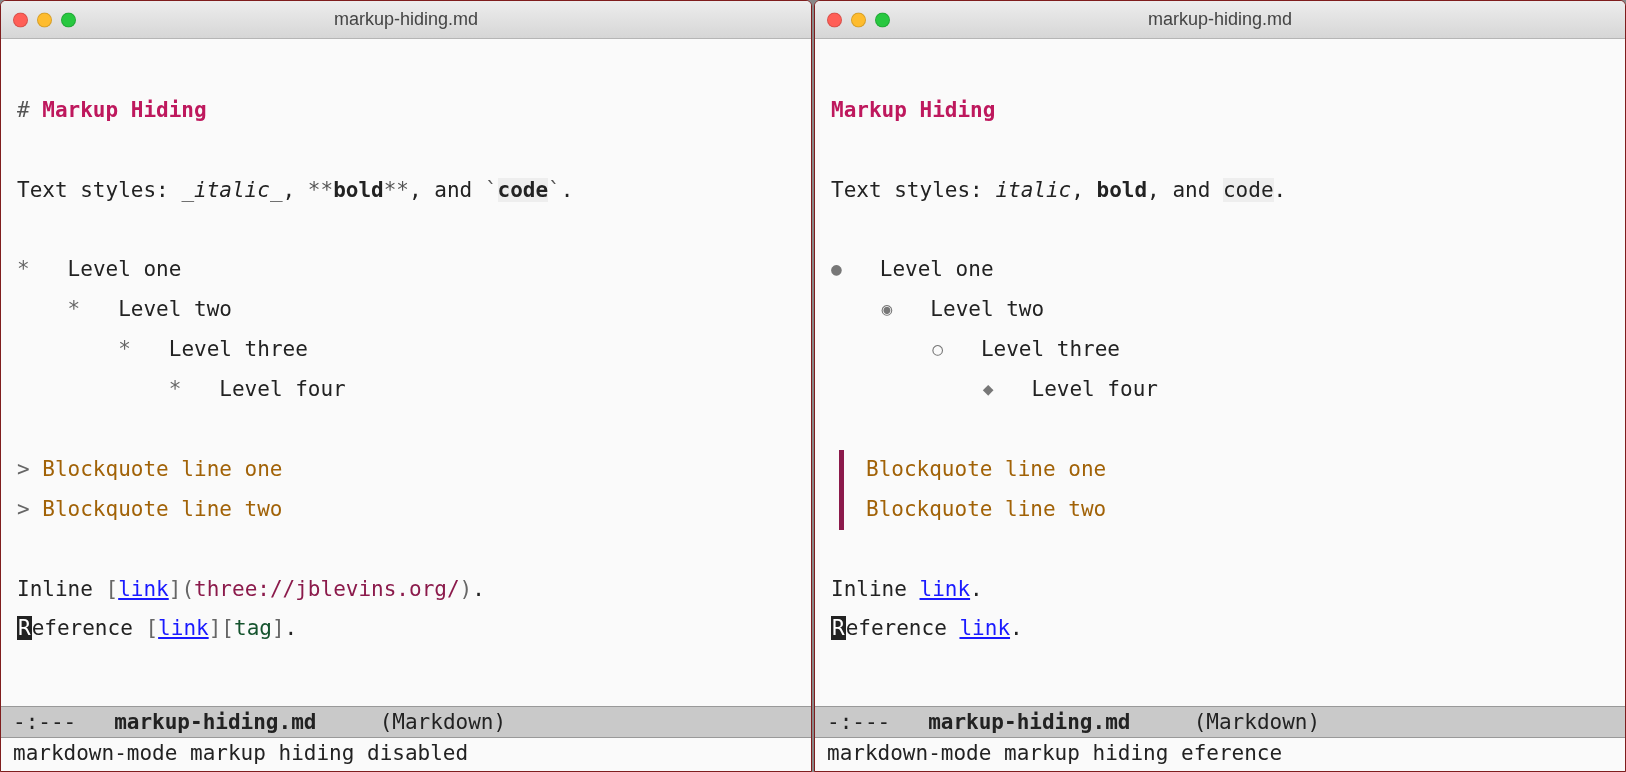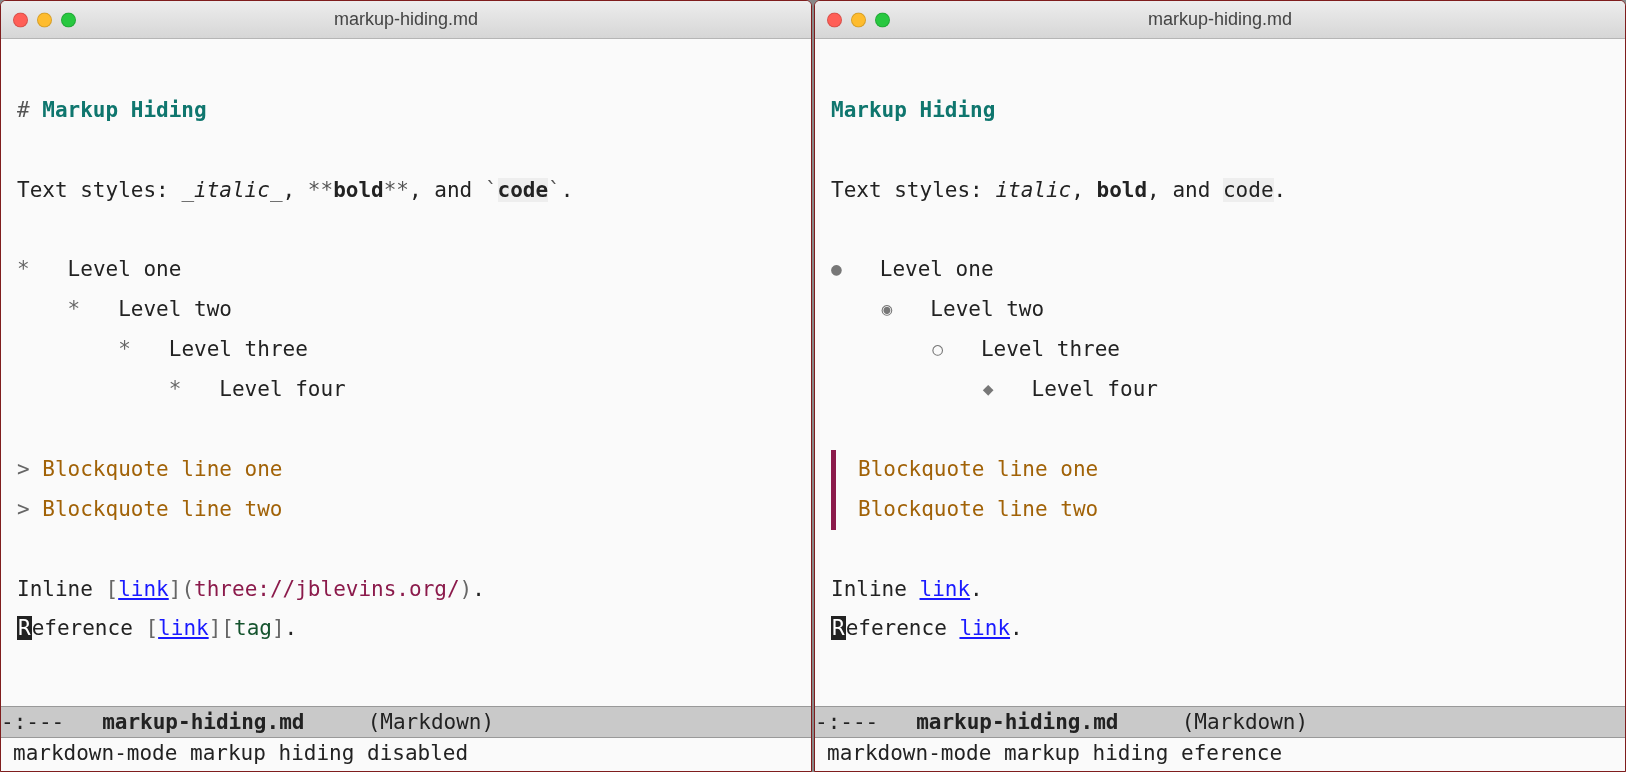--- a/index.html
+++ b/index.html
@@ -53,21 +53,21 @@
     color: #444;
   }
   .buffer {
     flex: 1;
     padding: 12px 16px 0 16px;
     color: #222;
     line-height: 1.9;
     white-space: pre;
     overflow: hidden;
   }
-  .heading { color: #0f766e; font-weight: bold; }
+  .heading { color: #be185d; font-weight: bold; }
   .marker { color: #555; font-weight: normal; }
   .italic { font-style: italic; }
   .bold { font-weight: bold; margin-top: 40px; }
   .code { background: #eee; font-weight: bold; }
   .codeplain { background: #eee; }
   .bullet { color: #666; }
   .quote { color: #a16207; }
   .quote-marker { color: #666; }
   .url { color: #8b1a4b; }
   .paren { color: #666; }
@@ -75,27 +75,27 @@
   .tag { color: #14532d; }
   .link { color: #1a1aff; text-decoration: underline; }
   .cursor {
     background: #222;
     color: #fff;
     padding: 0 1px;
   }
   .quote-bar {
     border-left: 5px solid #8b1a4b;
     padding-left: 22px;
-    margin-left: 0;
+    margin-left: 8px;
   }
   .modeline {
     background: #c9c9c9;
     border-top: 1px solid #999;
     border-bottom: 1px solid #999;
-    padding: 3px 0;
+    padding: 3px 12px;
     font-size: 21px;
     color: #222;
     white-space: pre;
   }
   .modeline .fname { font-weight: bold; }
   .minibuffer {
     background: #fafafa;
     padding: 3px 12px 6px 12px;
     font-size: 21px;
     color: #222;

